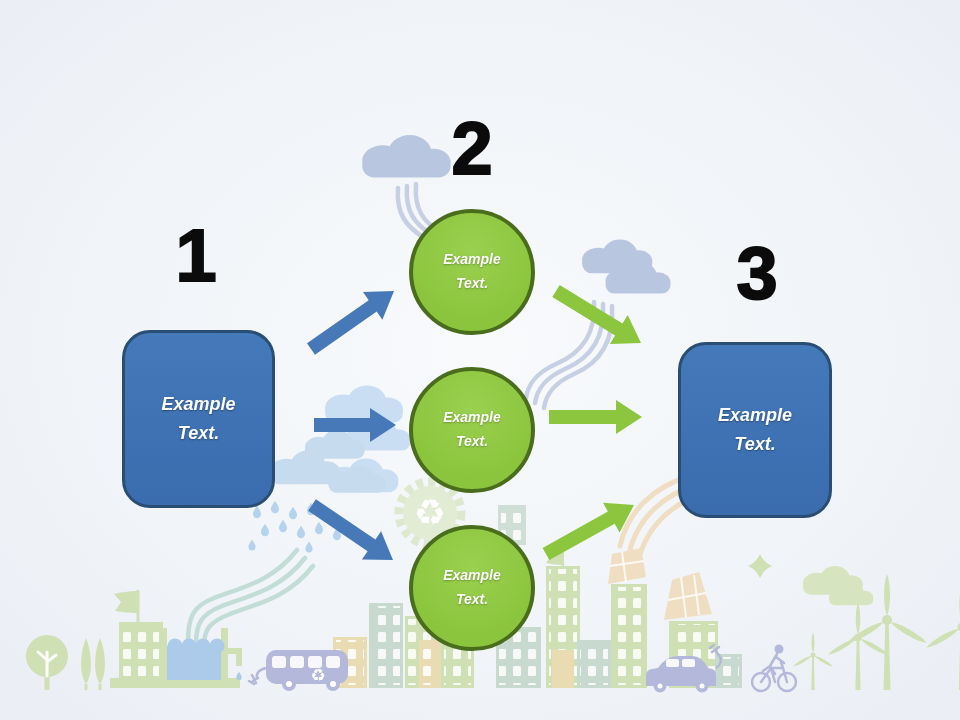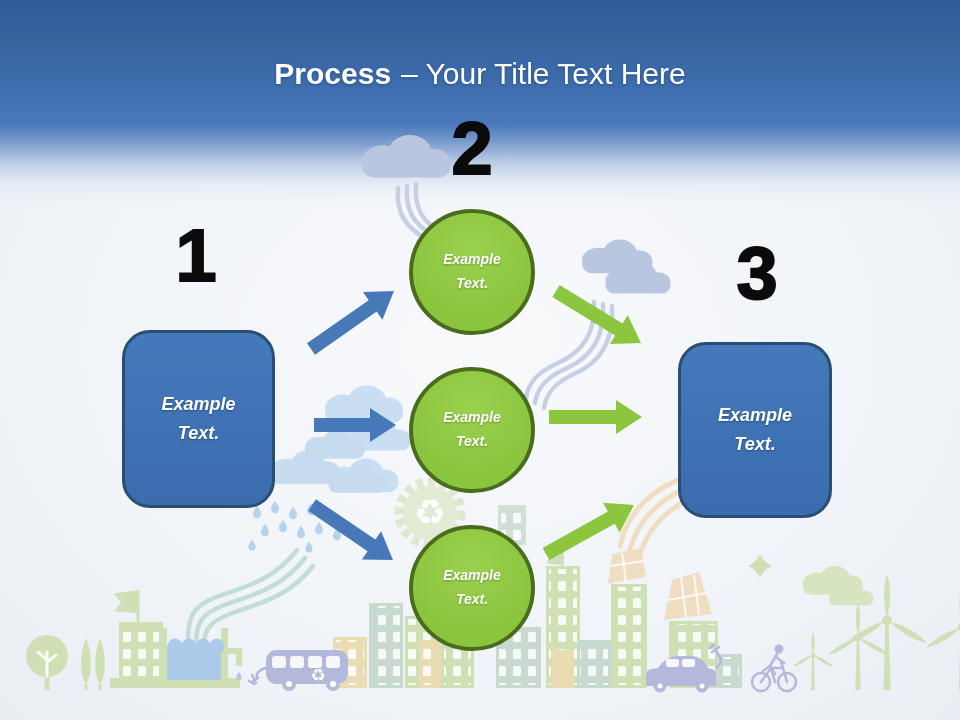--- a/index.html
+++ b/index.html
@@ -63,25 +63,20 @@
   
   .arrows{position:absolute;left:0;top:0;width:960px;height:720px;pointer-events:none;}
   .arrow-blue{fill:var(--arrow-blue,#4779b9);}
   .arrow-green{fill:var(--arrow-green,#8cc63e);}
 </style>
 </head>
 <body>
 
 <div class="slide">
 
-  <div class="header">
-    <div class="title">
-      <span class="title-bold">Process</span><span class="title-rest">– Your Title Text Here</span>
-    </div>
-  </div>
 
   <svg class="bg-art" viewBox="0 0 960 720" aria-hidden="true">
     <defs>
       <pattern id="win" width="15" height="17" patternUnits="userSpaceOnUse">
         <rect x="3" y="3" width="8" height="10" rx="1.5" fill="#ffffff" fill-opacity="0.85"></rect>
       </pattern>
       <g id="cloud">
         <ellipse cx="18" cy="8" rx="12" ry="9"></ellipse>
         <ellipse cx="34" cy="4" rx="13" ry="11"></ellipse>
         <ellipse cx="48" cy="9" rx="10" ry="8"></ellipse>

